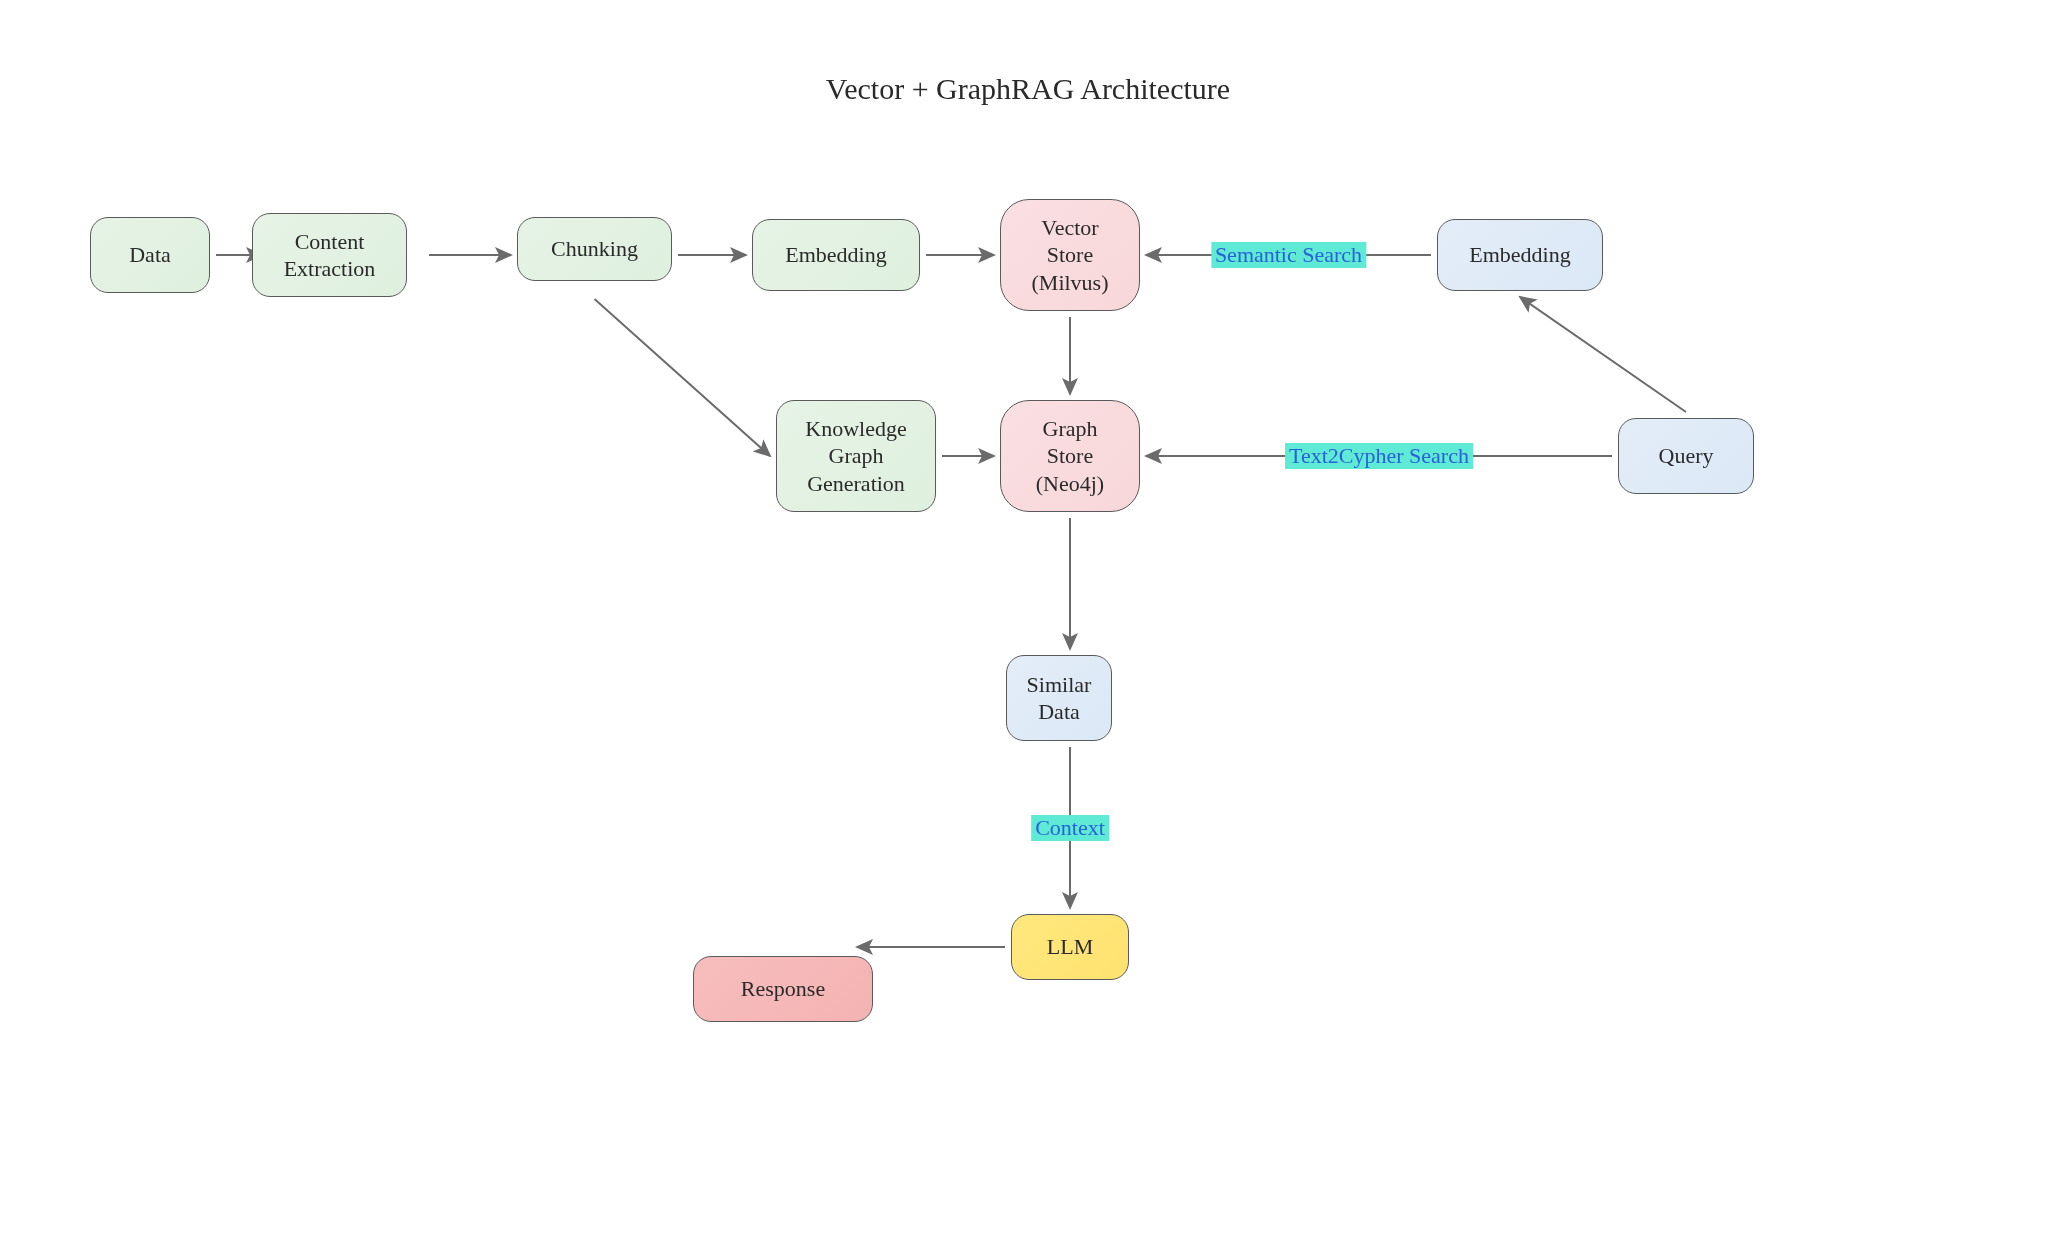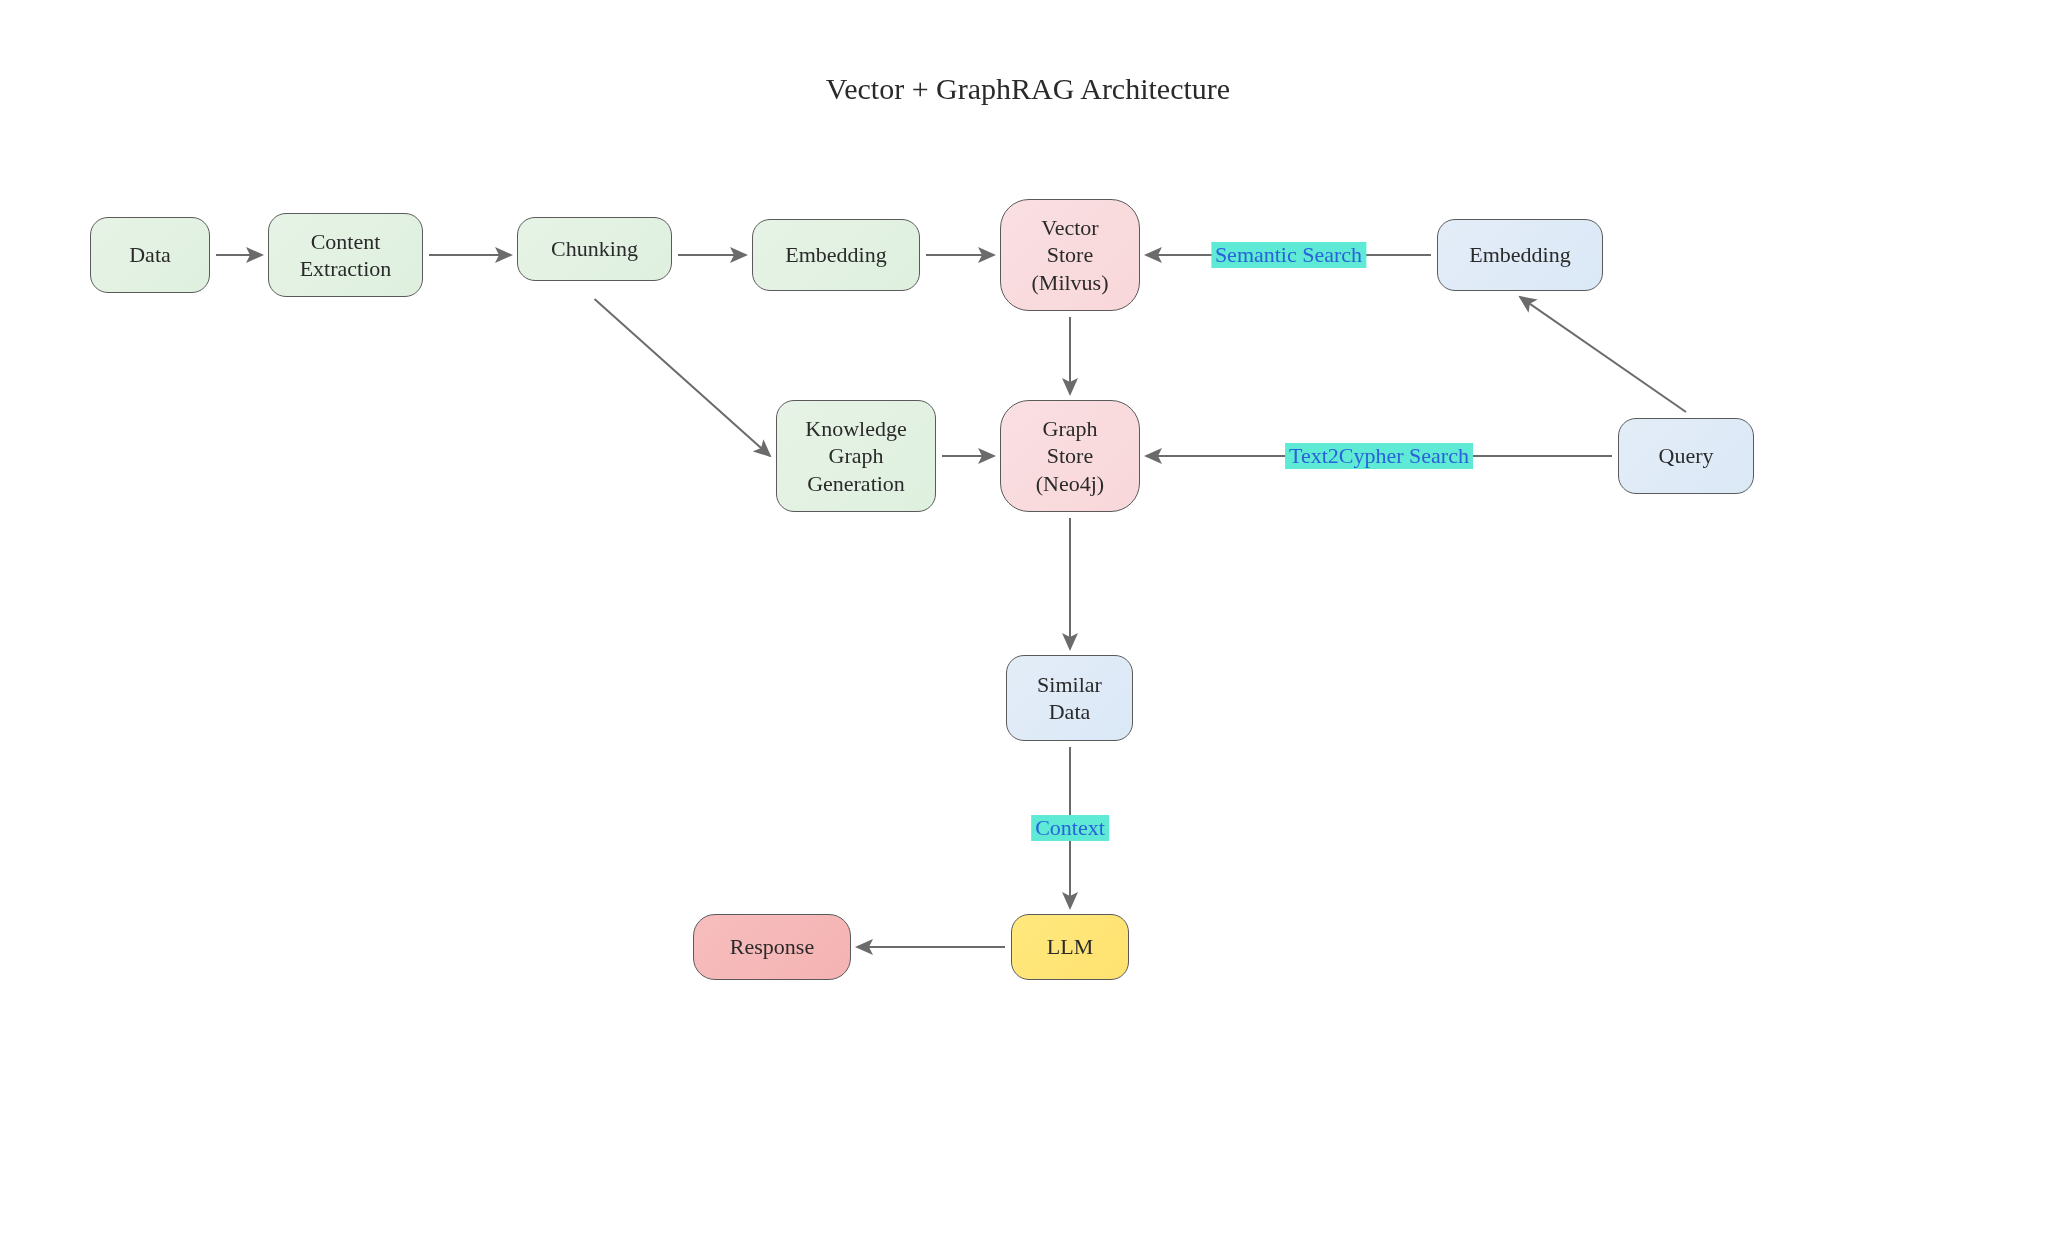--- a/index.html
+++ b/index.html
@@ -87,30 +87,30 @@
         <path d="M 1431 255 L 1146 255" stroke="#6b6b6b" stroke-width="2" fill="none" marker-end="url(#arrowhead)"></path>
         <path d="M 1686 412 L 1520 297" stroke="#6b6b6b" stroke-width="2" fill="none" marker-end="url(#arrowhead)"></path>
         <path d="M 1612 456 L 1146 456" stroke="#6b6b6b" stroke-width="2" fill="none" marker-end="url(#arrowhead)"></path>
         <path d="M 1070 518 L 1070 649" stroke="#6b6b6b" stroke-width="2" fill="none" marker-end="url(#arrowhead)"></path>
         <path d="M 1070 747 L 1070 908" stroke="#6b6b6b" stroke-width="2" fill="none" marker-end="url(#arrowhead)"></path>
         <path d="M 1005 947 L 857 947" stroke="#6b6b6b" stroke-width="2" fill="none" marker-end="url(#arrowhead)"></path>
       </g>
   </svg>
   <div id="node-layer">
       <div class="node fill-green" style="left: 90px; top: 217px; width: 120px; height: 76px;">Data</div>
-      <div class="node fill-green" style="left: 268px; top: 213px; width: 155px; height: 84px;">Content<br>Extraction</div>
+      <div class="node fill-green" style="left: 252px; top: 213px; width: 155px; height: 84px;">Content<br>Extraction</div>
       <div class="node fill-green" style="left: 517px; top: 217px; width: 155px; height: 64px;">Chunking</div>
       <div class="node fill-green" style="left: 752px; top: 219px; width: 168px; height: 72px;">Embedding</div>
       <div class="node fill-pink" style="left: 1000px; top: 199px; width: 140px; height: 112px;">Vector<br>Store<br>(Milvus)</div>
       <div class="node fill-blue" style="left: 1437px; top: 219px; width: 166px; height: 72px;">Embedding</div>
       <div class="node fill-green" style="left: 776px; top: 400px; width: 160px; height: 112px;">Knowledge<br>Graph<br>Generation</div>
       <div class="node fill-pink" style="left: 1000px; top: 400px; width: 140px; height: 112px;">Graph<br>Store<br>(Neo4j)</div>
       <div class="node fill-blue" style="left: 1618px; top: 418px; width: 136px; height: 76px;">Query</div>
-      <div class="node fill-blue" style="left: 1006px; top: 655px; width: 127px; height: 86px;">Similar<br>Data</div>
+      <div class="node fill-blue" style="left: 1006px; top: 655px; width: 106px; height: 86px;">Similar<br>Data</div>
       <div class="node fill-yellow" style="left: 1011px; top: 914px; width: 118px; height: 66px;">LLM</div>
-      <div class="node fill-rose" style="left: 693px; top: 914px; width: 158px; height: 66px; border-radius: 22px;">Response</div>
+      <div class="node fill-rose" style="left: 693px; top: 956px; width: 180px; height: 66px;">Response</div>
     </div>
   <div id="label-layer">
       <div class="edge-label" style="left: 1288.5px; top: 255px;">Semantic Search</div>
       <div class="edge-label" style="left: 1379px; top: 456px;">Text2Cypher Search</div>
       <div class="edge-label" style="left: 1070px; top: 827.5px;">Context</div>
     </div>
 </div>
 
 </body></html>

